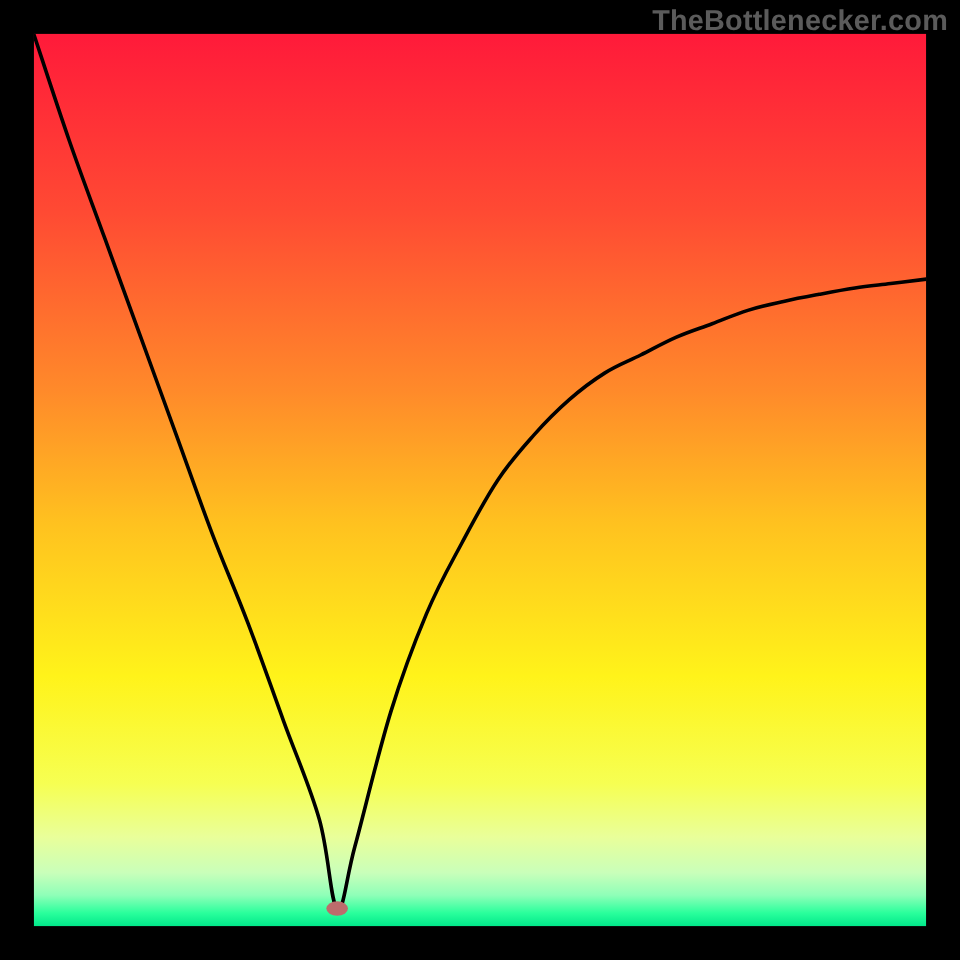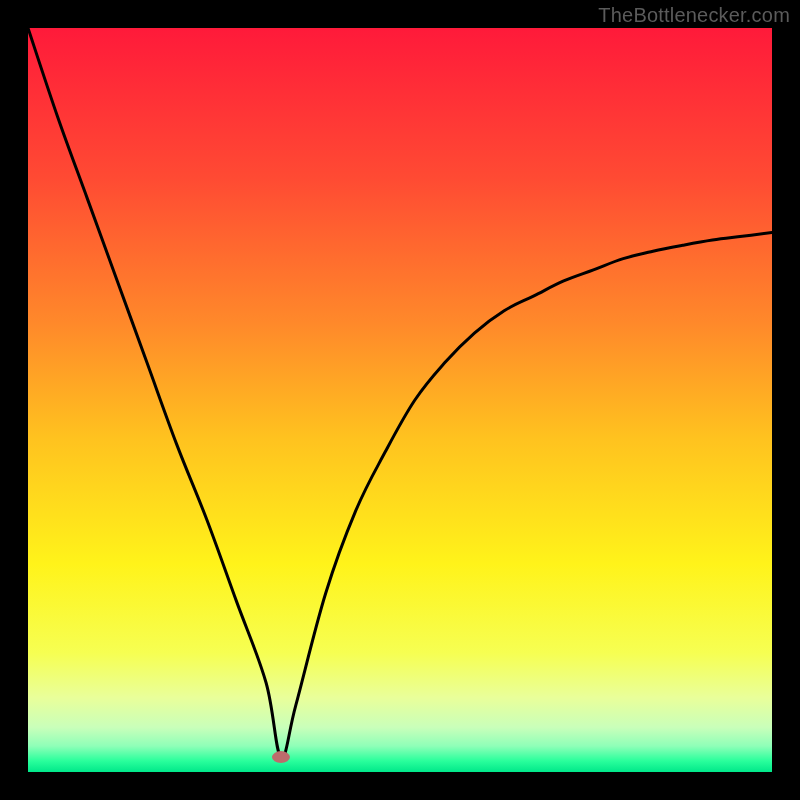--- a/index.html
+++ b/index.html
@@ -30,22 +30,22 @@
   .plot svg {
     display: block;
     width: 744px;
     height: 744px;
   }
   .watermark {
     position: absolute;
     top: 4px;
     right: 10px;
     color: #5b5b5b;
-    font-size: 20px;
-    font-weight: 400;
+    font-size: 24px;
+    font-weight: 700;
     font-family: Arial, Helvetica, sans-serif;
     letter-spacing: 0.2px;
   }
 </style>
 </head>
 <body>
 
 <div class="frame">
   <div class="plot">
     <svg viewBox="0 0 744 744" preserveAspectRatio="none">

